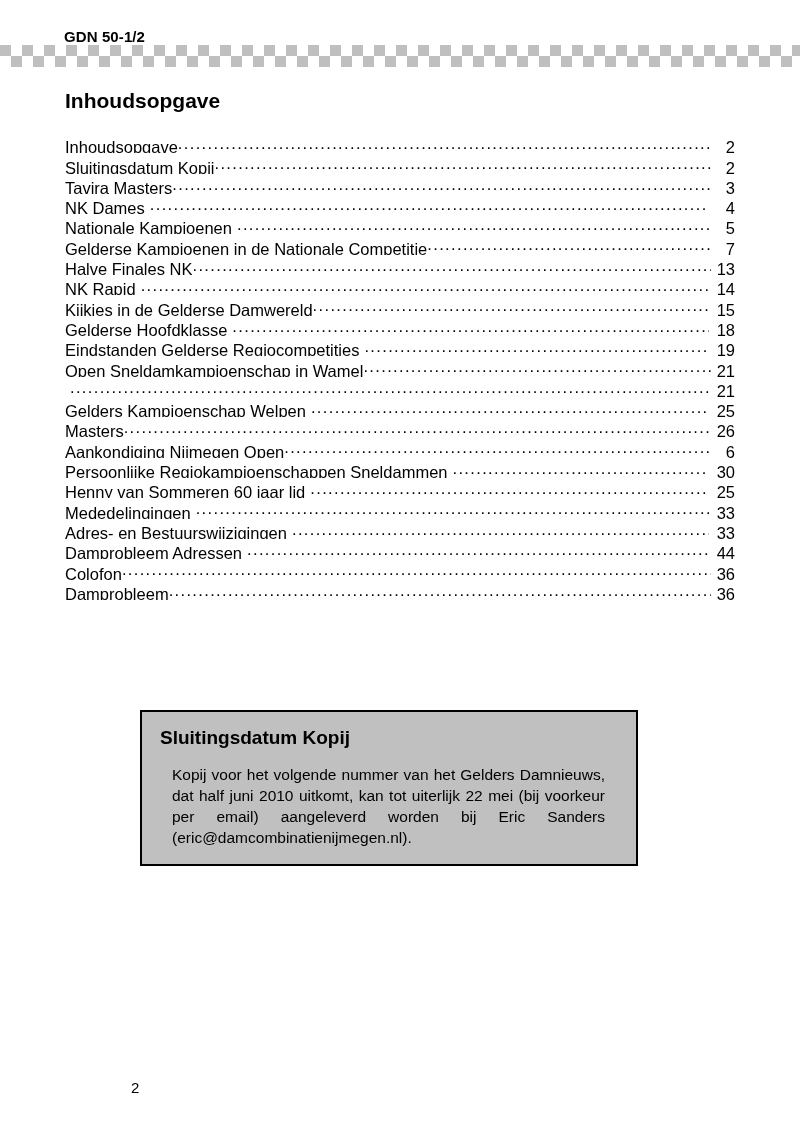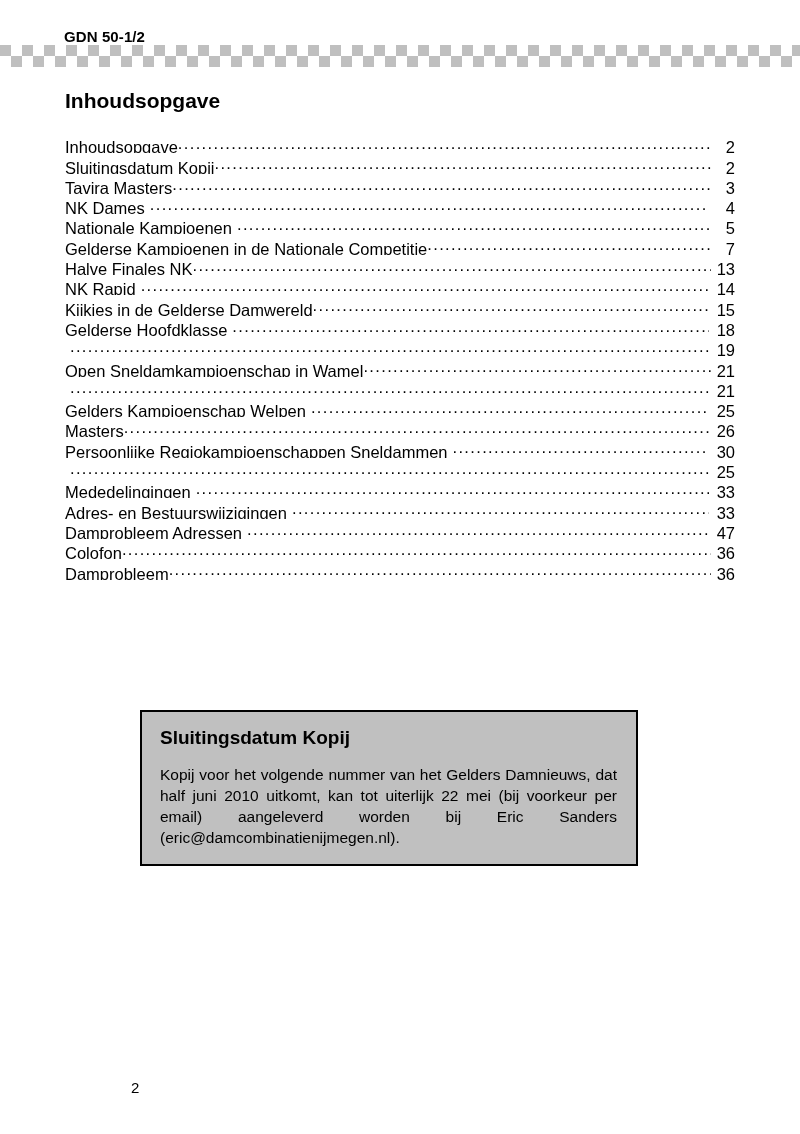--- a/index.html
+++ b/index.html
@@ -146,21 +146,21 @@
     font-size: 19px;
     font-weight: bold;
     line-height: 24px;
     margin: 0 0 14px 0;
     white-space: pre;
   }
   .callout-body {
     font-size: 15.5px;
     line-height: 21px;
     text-align: justify;
-    margin: 0;
+    margin: 12px;
     hyphens: none;
   }
 
   
   .page-number {
     position: absolute;
     left: 131px;
     top: 1078px;
     font-size: 15px;
     line-height: 20px;
@@ -236,20 +236,21 @@
       <span class="toc-leader"></span>
       <span class="toc-page">15</span>
     </div>
     <div class="toc-entry spaced">
       <span class="toc-title">Gelderse Hoofdklasse</span>
       <span class="toc-gap"></span>
       <span class="toc-leader"></span>
       <span class="toc-page">18</span>
     </div>
     <div class="toc-entry spaced">
+      <span class="toc-title">Eindstanden Gelderse Regiocompetities</span>
       <span class="toc-gap"></span>
       <span class="toc-leader"></span>
       <span class="toc-page">19</span>
     </div>
     <div class="toc-entry">
       <span class="toc-title">Open Sneldamkampioenschap in Wamel</span>
       <span class="toc-gap"></span>
       <span class="toc-leader"></span>
       <span class="toc-page">21</span>
     </div>
@@ -263,48 +264,55 @@
       <span class="toc-gap"></span>
       <span class="toc-leader"></span>
       <span class="toc-page">25</span>
     </div>
     <div class="toc-entry">
       <span class="toc-title">Masters</span>
       <span class="toc-gap"></span>
       <span class="toc-leader"></span>
       <span class="toc-page">26</span>
     </div>
+    <div class="toc-entry">
+      <span class="toc-title">Aankondiging Nijmegen Open</span>
+      <span class="toc-gap"></span>
+      <span class="toc-leader"></span>
+      <span class="toc-page">6</span>
+    </div>
     <div class="toc-entry spaced">
       <span class="toc-title">Persoonlijke Regiokampioenschappen Sneldammen</span>
       <span class="toc-gap"></span>
       <span class="toc-leader"></span>
       <span class="toc-page">30</span>
     </div>
     <div class="toc-entry spaced">
+      <span class="toc-title">Henny van Sommeren 60 jaar lid</span>
       <span class="toc-gap"></span>
       <span class="toc-leader"></span>
       <span class="toc-page">25</span>
     </div>
     <div class="toc-entry spaced">
       <span class="toc-title">Mededelingingen</span>
       <span class="toc-gap"></span>
       <span class="toc-leader"></span>
       <span class="toc-page">33</span>
     </div>
     <div class="toc-entry spaced">
       <span class="toc-title">Adres- en Bestuurswijzigingen</span>
       <span class="toc-gap"></span>
       <span class="toc-leader"></span>
       <span class="toc-page">33</span>
     </div>
     <div class="toc-entry spaced">
       <span class="toc-title">Damprobleem Adressen</span>
       <span class="toc-gap"></span>
       <span class="toc-leader"></span>
-      <span class="toc-page">47</span>
+      <span class="toc-page">44</span>
     </div>
     <div class="toc-entry">
       <span class="toc-title">Colofon</span>
       <span class="toc-gap"></span>
       <span class="toc-leader"></span>
       <span class="toc-page">36</span>
     </div>
     <div class="toc-entry">
       <span class="toc-title">Damprobleem</span>
       <span class="toc-gap"></span>

